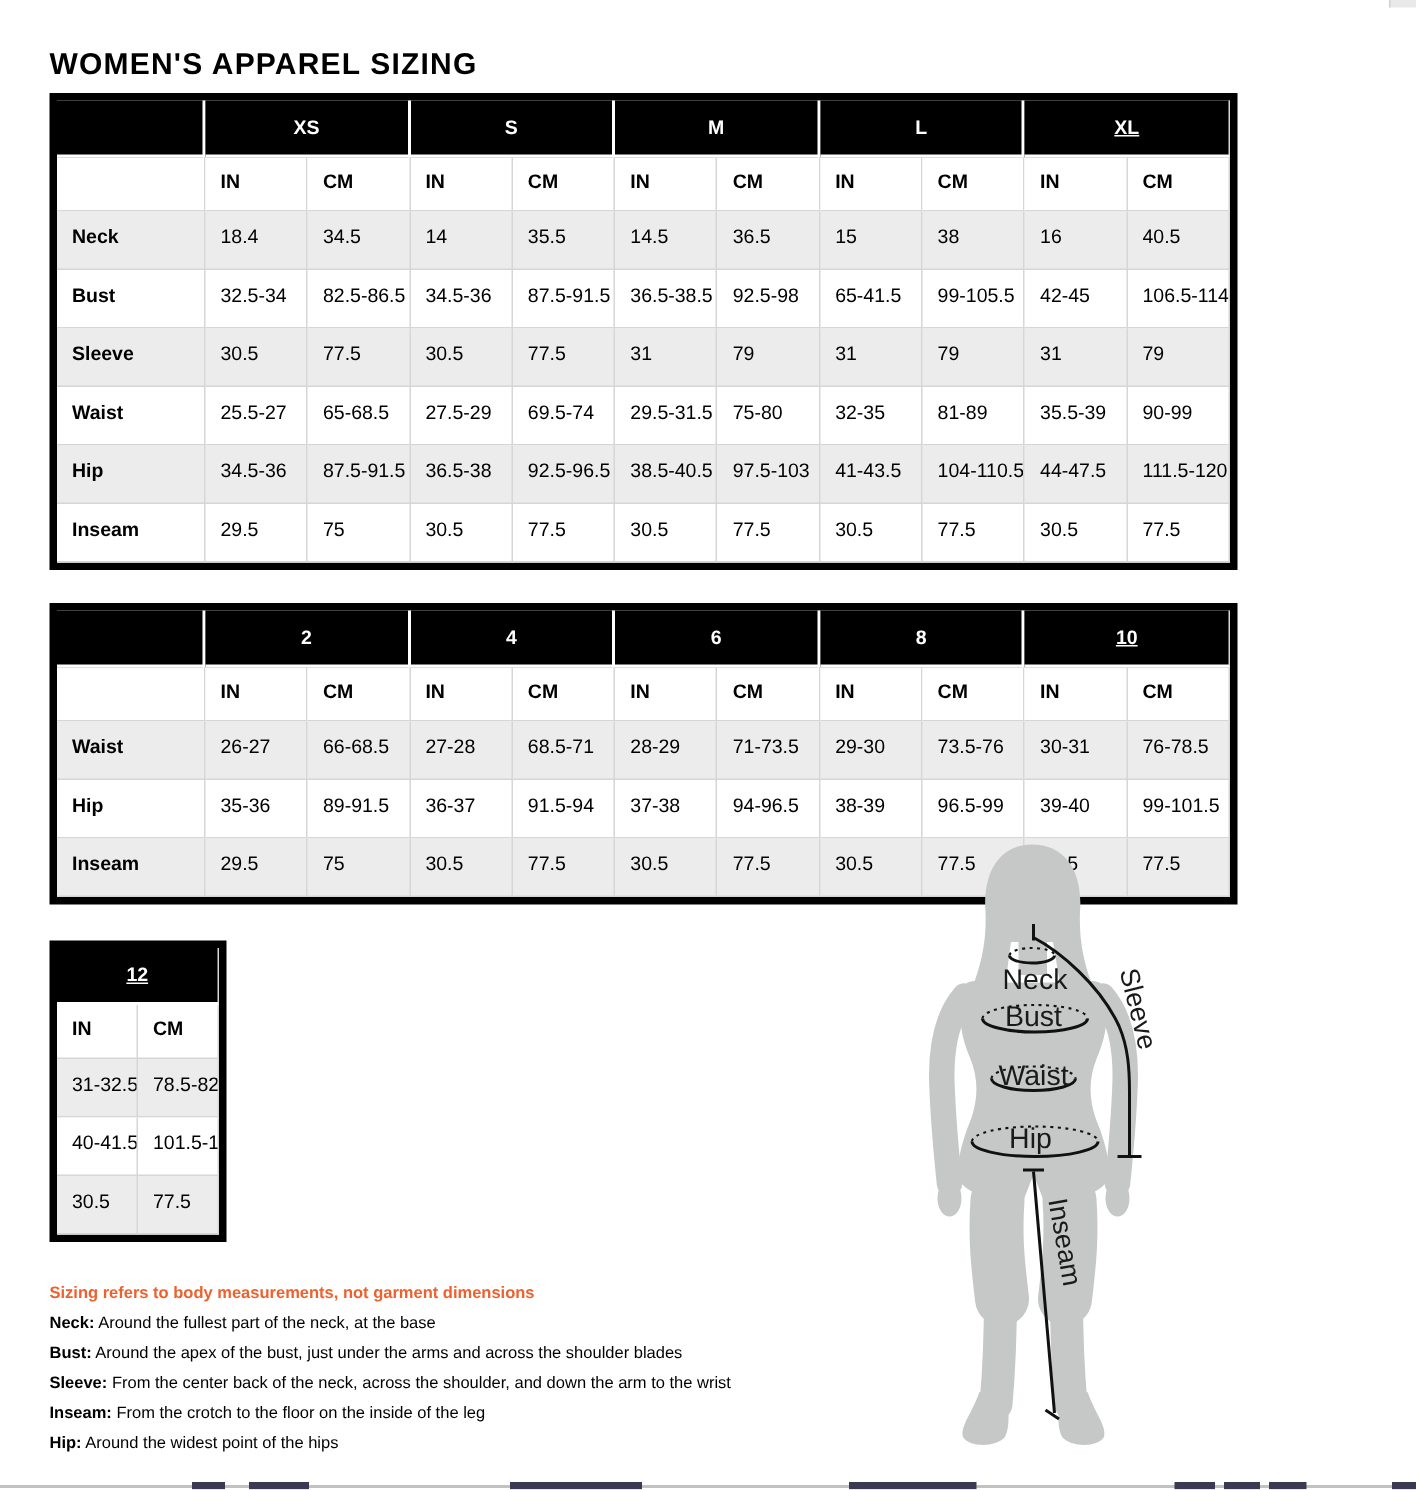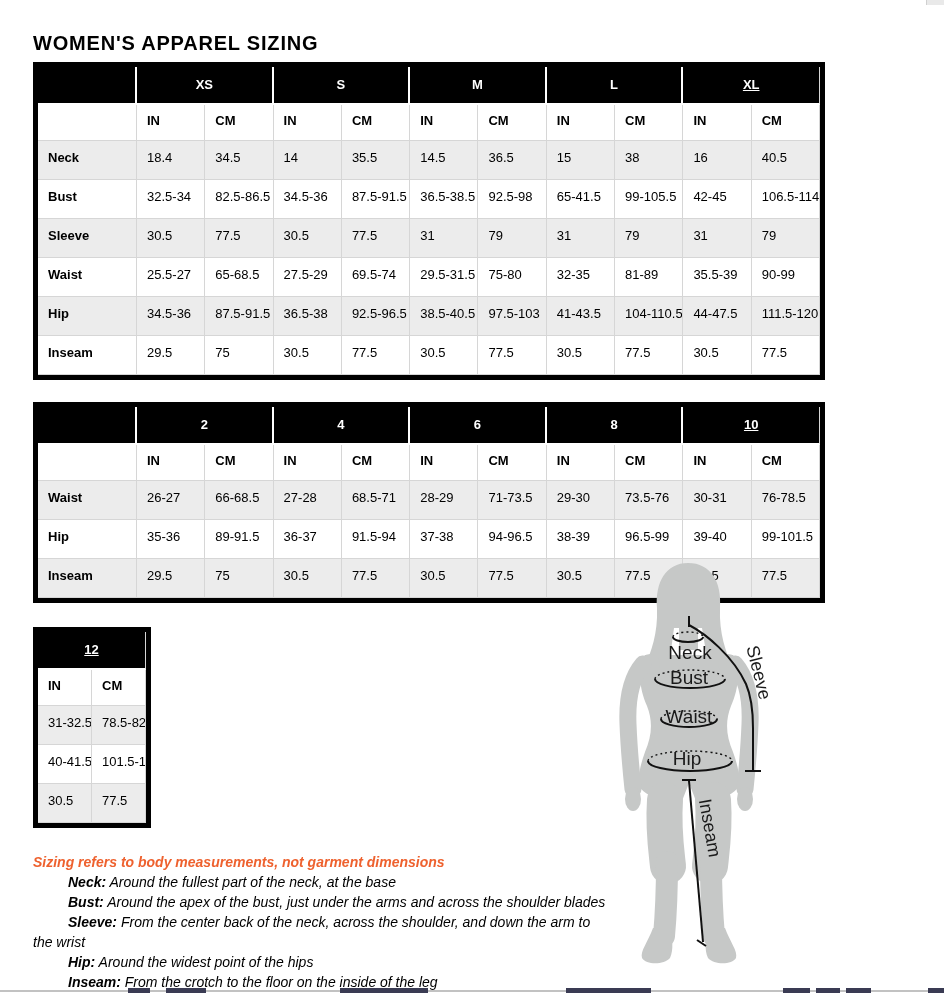--- a/index.html
+++ b/index.html
@@ -62,24 +62,24 @@
     font-weight: bold;
     background: #fff;
     padding: 8px 10px 12px 10px;
   }
   table.size-table tbody th.row-label { font-weight: bold; }
   table.size-table tbody tr:nth-child(odd)  { background: #ececec; }
   table.size-table tbody tr:nth-child(even) { background: #ffffff; }
   .t-main .corner-cell, .t-main .unit-blank-cell, .t-main .row-label { width: 99px; }
   .t-12 th.col-in { width: 66px; }
 
-  #notes { margin-top: 24px; width: 580px; font-size: 14px; line-height: 20px; font-style: italic; }
+  #notes { margin-top: 24px; width: 580px; font-size: 11px; line-height: 20px; }
   .note-highlight { font-weight: bold; color: #ee612e; }
   .note-heading { font-weight: bold; }
-  .note-line .term { font-weight: bold; margin-left: 35px; }
+  .note-line .term { font-weight: bold; }
 
   #figure-wrap {
     position: absolute;
     left: 585px;
     top: 552px;
     width: 240px;
     height: 425px;
   }
   #figure-wrap svg { display: block; }
   .fig-label {
@@ -307,22 +307,22 @@
             <td class="value-cell">77.5</td>
           </tr>
         </tbody>
     </table>
 
     <div id="notes">
       <div class="note-highlight">Sizing refers to body measurements, not garment dimensions</div>
       <div class="note-line"><span class="term">Neck:</span><span> Around the fullest part of the neck, at the base</span></div>
       <div class="note-line"><span class="term">Bust:</span><span> Around the apex of the bust, just under the arms and across the shoulder blades</span></div>
       <div class="note-line"><span class="term">Sleeve:</span><span> From the center back of the neck, across the shoulder, and down the arm to the wrist</span></div>
+      <div class="note-line"><span class="term">Inseam:</span><span> From the crotch to the floor on the inside of the leg</span></div>
       <div class="note-line"><span class="term">Hip:</span><span> Around the widest point of the hips</span></div>
-      <div class="note-line"><span class="term">Inseam:</span><span> From the crotch to the floor on the inside of the leg</span></div>
     </div>
   </div>
 
   <div id="figure-wrap">
     <svg width="240" height="425" viewBox="585 552 240 425">
 
       <path class="sil" d="M 688 563 C 666 563 655 582 657 608 C 658 634 651 652 645 666 L 670 658 L 674 628 L 702 628 L 707 658 L 732 666 C 726 652 719 634 720 608 C 722 582 711 563 688 563 Z"></path>
       <ellipse class="sil" cx="688" cy="592" rx="17" ry="25"></ellipse>
       <rect class="sil" x="679" y="606" width="19" height="44"></rect>
       <path class="sil" d="M 645 655 L 733 655 C 741 672 738 690 731 706 C 725 721 726 736 733 752 C 738 766 740 776 739 786 C 735 794 722 798 714 801 L 696 801 L 689 783 L 682 801 L 664 801 C 656 798 643 794 639 786 C 638 776 640 766 645 752 C 652 736 653 721 647 706 C 640 690 637 672 645 655 Z"></path>

